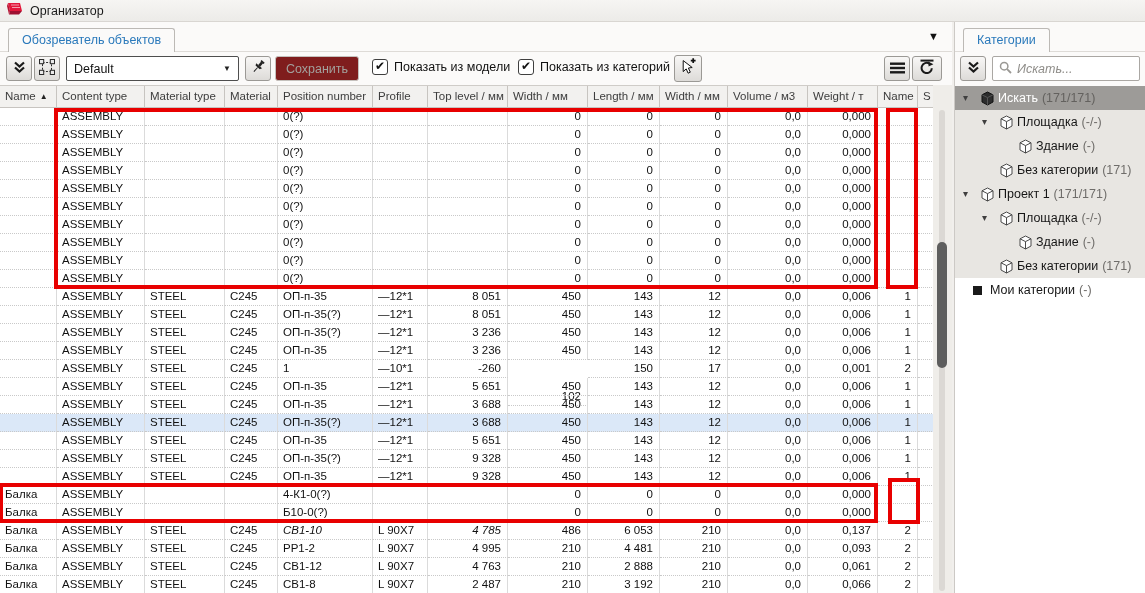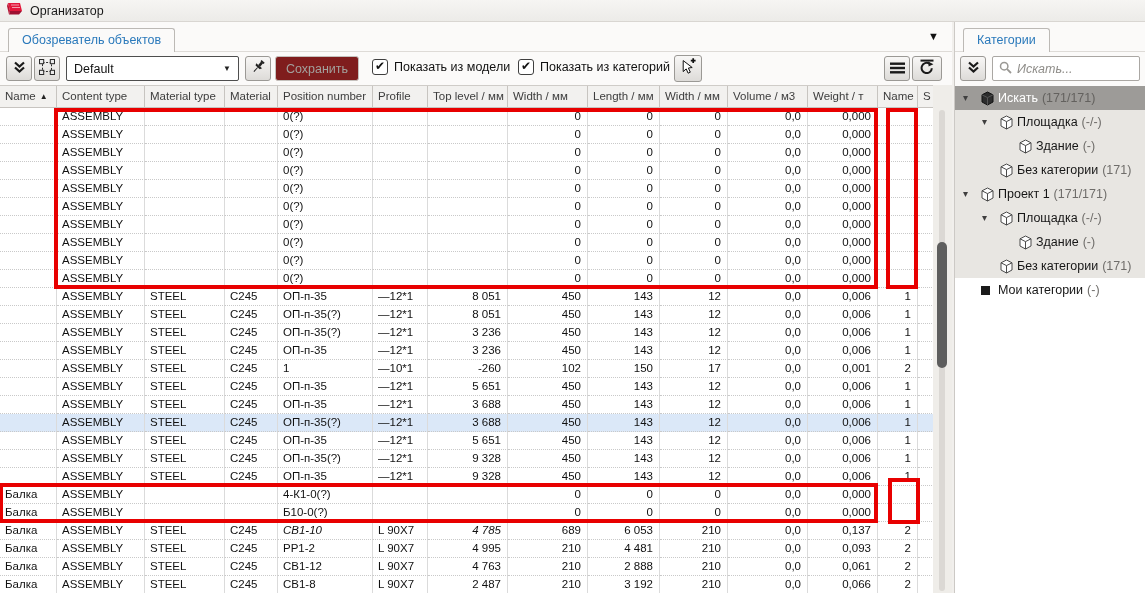--- a/index.html
+++ b/index.html
@@ -465,21 +465,21 @@
           <div class="td" style="width: 20px;"></div>
         </div>
         <div class="tr">
           <div class="td" style="width: 57px;"></div>
           <div class="td" style="width: 88px;">ASSEMBLY</div>
           <div class="td" style="width: 80px;">STEEL</div>
           <div class="td" style="width: 53px;">C245</div>
           <div class="td" style="width: 95px;">1</div>
           <div class="td" style="width: 55px;">—10*1</div>
           <div class="td num" style="width: 80px;">-260</div>
-          <div class="td num" style="width: 80px;">102</div>
+          <div class="td num" style="width: 80px; margin-top: 28px;">102</div>
           <div class="td num" style="width: 72px;">150</div>
           <div class="td num" style="width: 68px;">17</div>
           <div class="td num" style="width: 80px;">0,0</div>
           <div class="td num" style="width: 70px;">0,001</div>
           <div class="td num" style="width: 40px;">2</div>
           <div class="td" style="width: 20px;"></div>
         </div>
         <div class="tr">
           <div class="td" style="width: 57px;"></div>
           <div class="td" style="width: 88px;">ASSEMBLY</div>
@@ -609,21 +609,21 @@
           <div class="td" style="width: 20px;"></div>
         </div>
         <div class="tr">
           <div class="td" style="width: 57px;">Балка</div>
           <div class="td" style="width: 88px;">ASSEMBLY</div>
           <div class="td" style="width: 80px;">STEEL</div>
           <div class="td" style="width: 53px;">C245</div>
           <div class="td" style="width: 95px; font-style: italic;">СВ1-10</div>
           <div class="td" style="width: 55px;">L 90X7</div>
           <div class="td num" style="width: 80px; font-style: italic;">4 785</div>
-          <div class="td num" style="width: 80px;">689</div>
+          <div class="td num" style="width: 80px;">486</div>
           <div class="td num" style="width: 72px;">6 053</div>
           <div class="td num" style="width: 68px;">210</div>
           <div class="td num" style="width: 80px;">0,0</div>
           <div class="td num" style="width: 70px;">0,137</div>
           <div class="td num" style="width: 40px;">2</div>
           <div class="td" style="width: 20px;"></div>
         </div>
         <div class="tr">
           <div class="td" style="width: 57px;">Балка</div>
           <div class="td" style="width: 88px;">ASSEMBLY</div>
@@ -785,21 +785,21 @@
           <span class="tree-arrow"></span>
           <span class="tree-icon">
             <svg width="13" height="15" viewBox="0 0 13 15">
               <path d="M6.5 1 L12 3.8 L12 11 L6.5 14 L1 11 L1 3.8 Z" fill="#fdfdfd" stroke="#4a4a4a"></path>
               <path d="M1 3.8 L6.5 6.6 L12 3.8 M6.5 6.6 L6.5 14" fill="none" stroke="#4a4a4a"></path>
             </svg>
           </span>
           <span class="tree-label">Без категории</span>
           <span class="tree-count">(171)</span>
         </div>
-        <div class="tree-row" style="padding-left: 8px;">
+        <div class="tree-row" style="">
           <span class="tree-arrow"></span>
           <span class="tree-icon">
             <span class="sq"></span>
           </span>
           <span class="tree-label">Мои категории</span>
           <span class="tree-count">(-)</span>
         </div>
       </div>
   </div>
 

